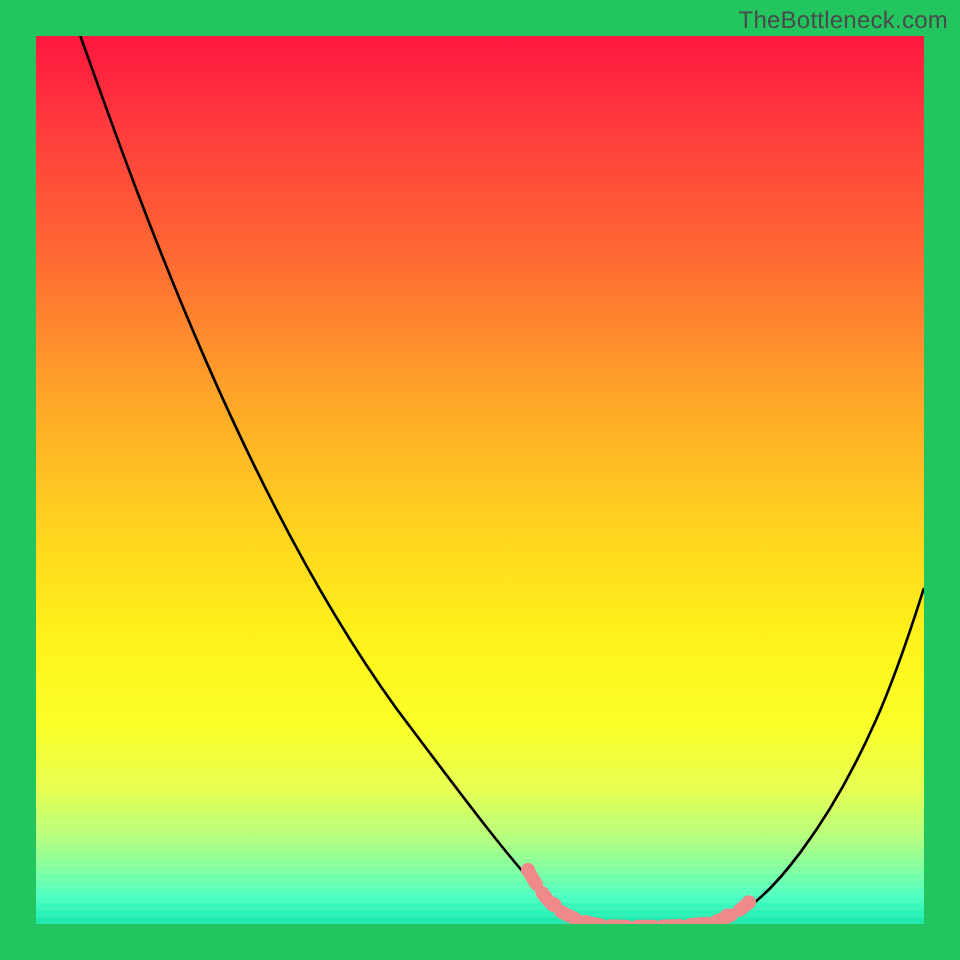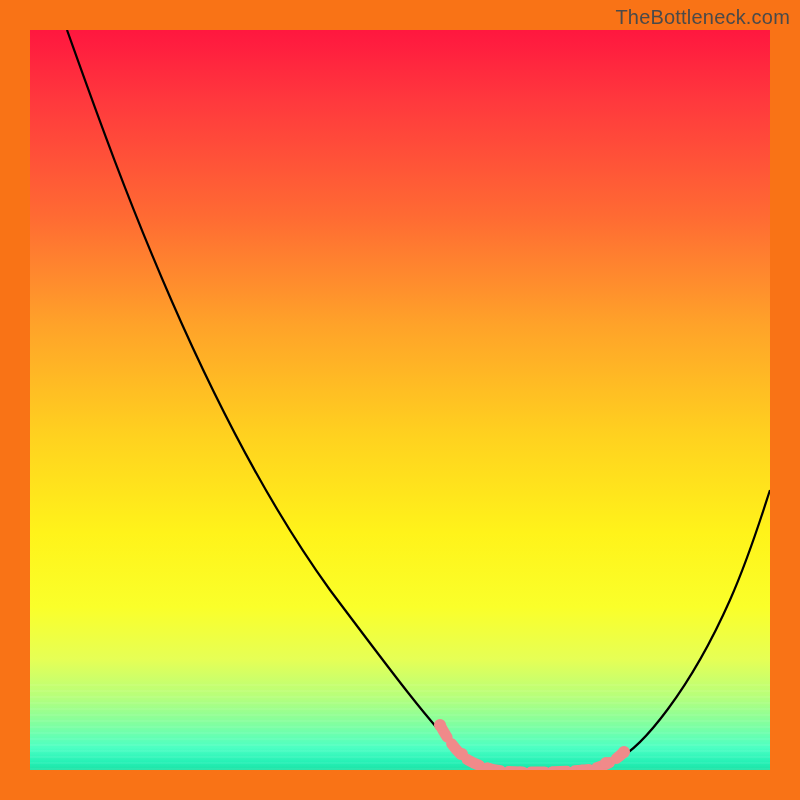--- a/index.html
+++ b/index.html
@@ -8,21 +8,21 @@
     width: 800px;
     height: 800px;
     background: #000;
     overflow: hidden;
     font-family: Arial, Helvetica, sans-serif;
   }
   .frame {
     position: relative;
     width: 800px;
     height: 800px;
-    background: #f97316;
+    background: #22c55e;
   }
   .plot-area {
     position: absolute;
     left: 30px;
     top: 30px;
     width: 740px;
     height: 740px;
     background: linear-gradient(to bottom,
       #ff173f 0%,
       #ff3a3d 10%,

